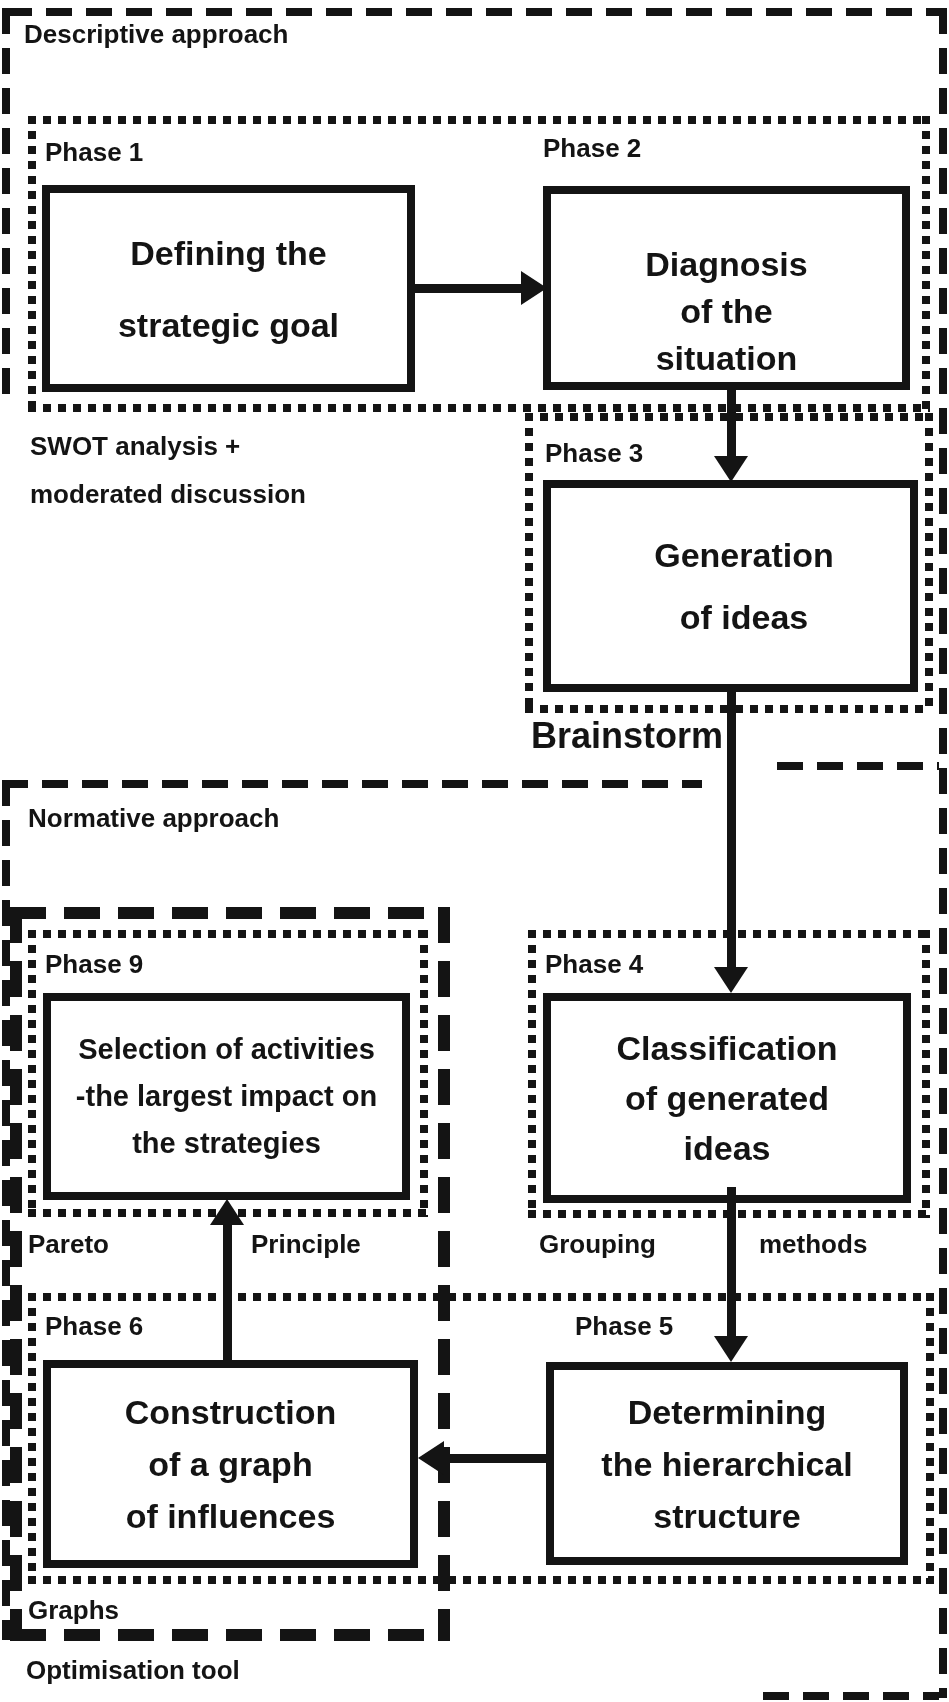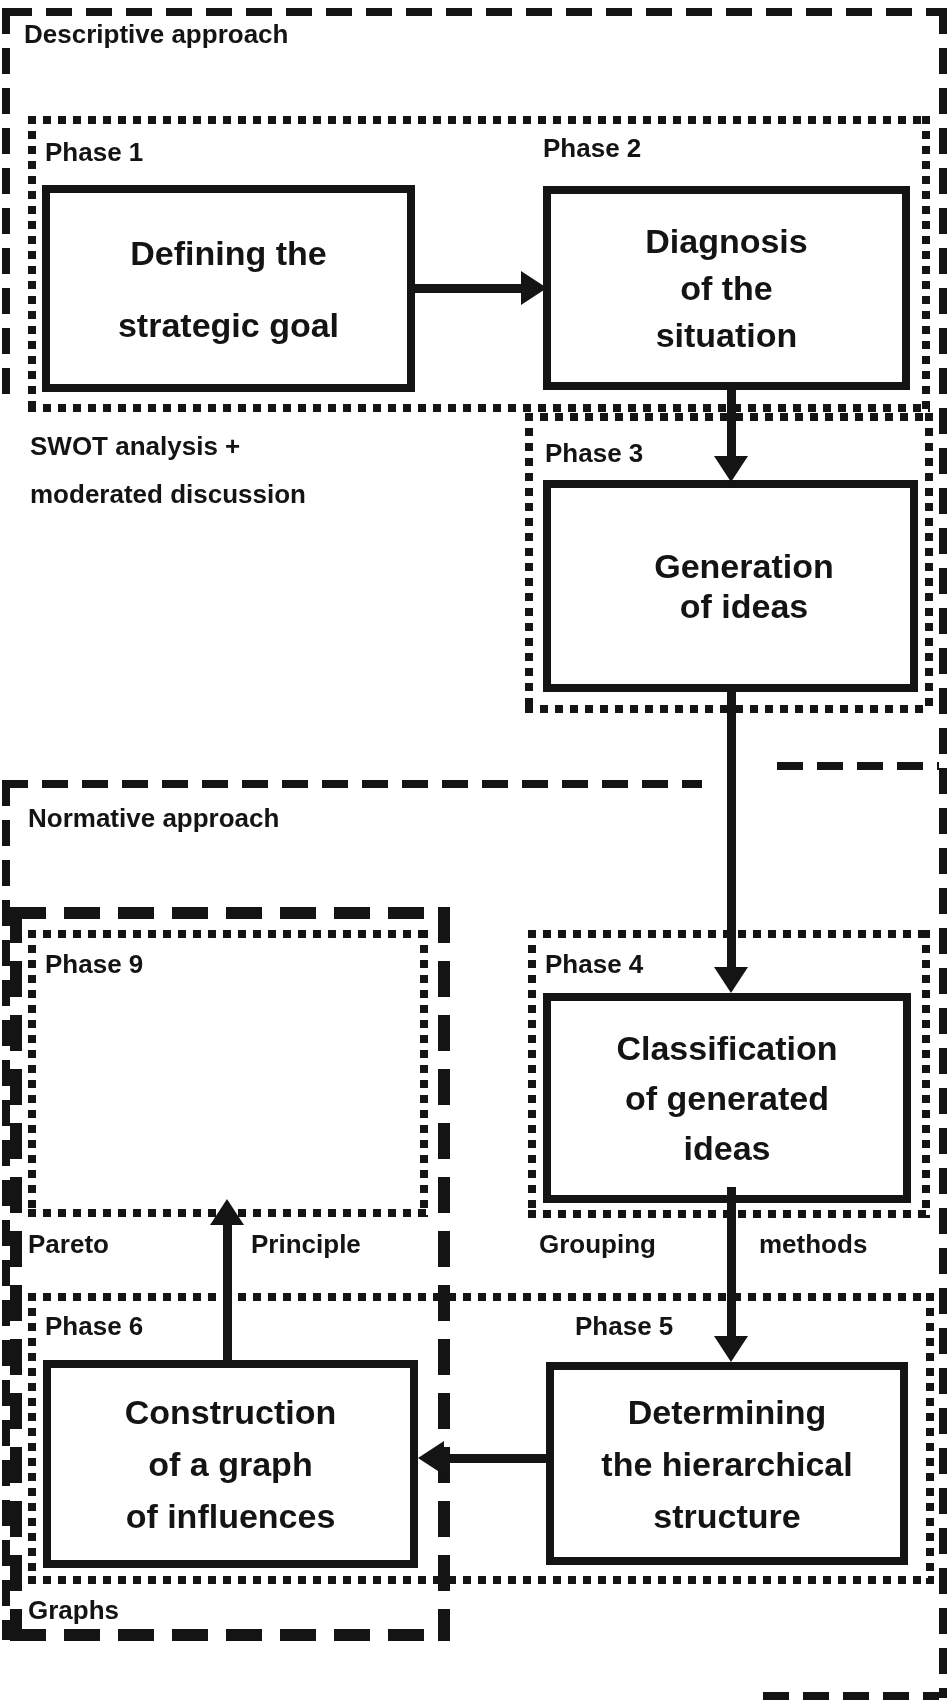--- a/index.html
+++ b/index.html
@@ -45,68 +45,75 @@
   <div class="vdot" style="left:28px;top:116px;height:296px;"></div>
   <div class="vdot" style="left:922px;top:116px;height:296px;"></div>
 
   <div class="lbl" style="left:45px;top:132px;">Phase 1</div>
   <div class="lbl" style="left:543px;top:128px;">Phase 2</div>
 
   <div class="box" style="left:42px;top:185px;width:357px;height:191px;">
     <span class="txt" style="line-height:72px;">Defining the
 strategic goal</span>
   </div>
-  <div class="box" style="left:543px;top:186px;width:351px;height:188px;">
+  <div class="box" style="left:543px;top:186px;width:351px;height:188px;align-items:flex-end;">
     <span class="txt" style="line-height:47px;">Diagnosis
 of the
 situation</span>
   </div>
 
   <div class="aline" style="left:415px;top:284px;width:110px;height:9px;"></div>
   <div class="ah ah-right" style="left:521px;top:271px;"></div>
 
   <div class="lbl" style="left:30px;top:422px;line-height:48px;">SWOT analysis +
 moderated discussion</div>
 
   <div class="hdot" style="left:525px;top:413px;width:405px;"></div>
   <div class="hdot" style="left:525px;top:705px;width:405px;"></div>
   <div class="vdot" style="left:525px;top:413px;height:300px;"></div>
   <div class="vdot" style="left:925px;top:413px;height:300px;"></div>
 
   <div class="lbl" style="left:545px;top:433px;">Phase 3</div>
 
   <div class="box" style="left:543px;top:480px;width:359px;height:196px;">
-    <span class="txt" style="line-height:40px;margin-left:27px;">Generation
+    <span class="txt" style="line-height:62px;margin-left:27px;">Generation
 of ideas</span>
   </div>
 
   <div class="aline" style="left:727px;top:390px;width:9px;height:68px;"></div>
   <div class="ah ah-down" style="left:714px;top:456px;"></div>
 
+  <div class="lbl" style="left:531px;top:716px;font-size:36px;">Brainstorm</div>
 
   <div class="aline" style="left:727px;top:692px;width:9px;height:278px;"></div>
   <div class="ah ah-down" style="left:714px;top:967px;"></div>
 
   <div class="hd" style="left:2px;top:780px;width:700px;"></div>
   <div class="vd" style="left:2px;top:780px;height:860px;"></div>
   <div class="hd" style="left:763px;top:1692px;width:176px;"></div>
   <div class="lbl" style="left:28px;top:798px;text-align:right;">Normative approach</div>
 
   <div class="hdT" style="left:10px;top:907px;width:440px;"></div>
   <div class="vdT" style="left:10px;top:907px;height:734px;"></div>
   <div class="vdT" style="left:438px;top:907px;height:734px;"></div>
   <div class="hdT" style="left:10px;top:1629px;width:440px;"></div>
+  <div class="lbl" style="left:26px;top:1650px;">Optimisation tool</div>
 
   <div class="hdot" style="left:28px;top:930px;width:400px;"></div>
   <div class="hdot" style="left:28px;top:1209px;width:400px;"></div>
   <div class="vdot" style="left:28px;top:930px;height:287px;"></div>
   <div class="vdot" style="left:420px;top:930px;height:287px;"></div>
 
   <div class="lbl" style="left:45px;top:944px;">Phase 9</div>
 
+  <div class="box" style="left:43px;top:993px;width:351px;height:191px;">
+    <span class="txt" style="font-size:29px;line-height:47px;">Selection of activities
+-the largest impact on
+the strategies</span>
+  </div>
 
   <div class="hdot" style="left:528px;top:930px;width:402px;"></div>
   <div class="hdot" style="left:528px;top:1210px;width:402px;"></div>
   <div class="vdot" style="left:528px;top:930px;height:288px;"></div>
   <div class="vdot" style="left:922px;top:930px;height:288px;"></div>
 
   <div class="lbl" style="left:545px;top:944px;">Phase 4</div>
 
   <div class="box" style="left:543px;top:993px;width:352px;height:194px;">
     <span class="txt" style="line-height:50px;">Classification

